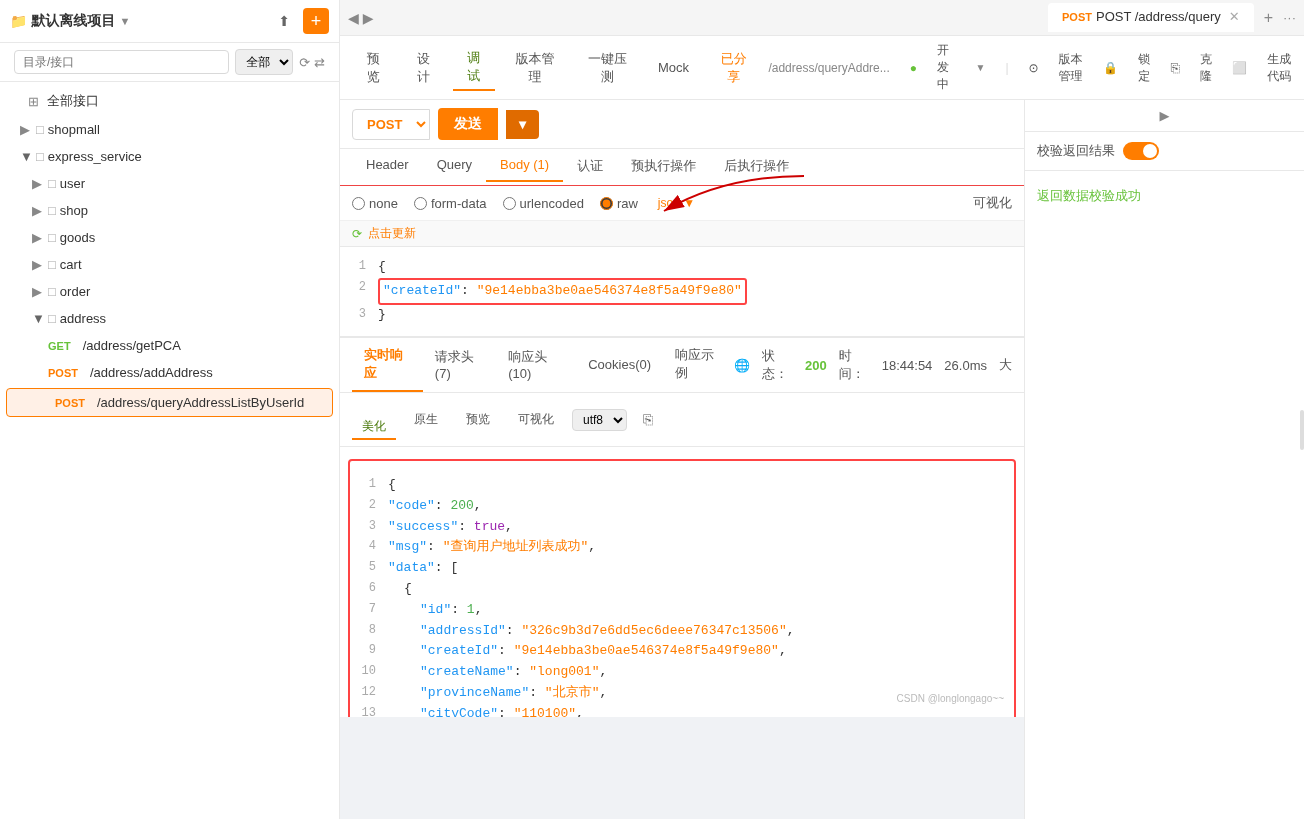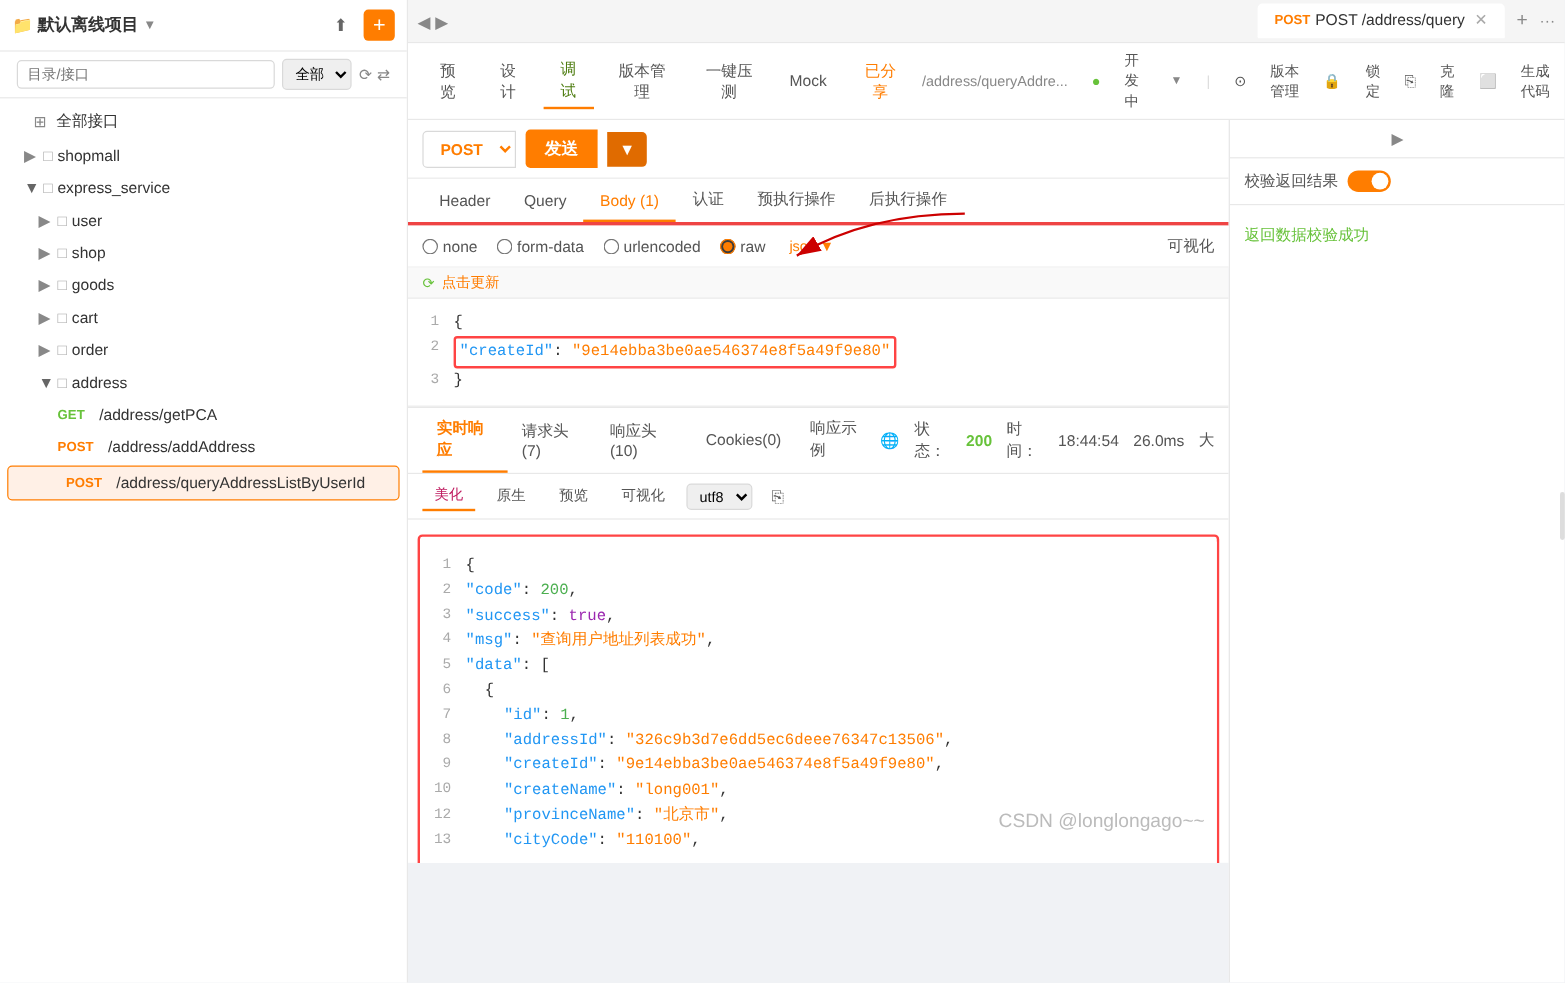--- a/index.html
+++ b/index.html
@@ -49,21 +49,21 @@
     .toolbar-btn.active { color: #4d7c0f; border-bottom: 2px solid #ff7d00; }
 
     
     .url-bar { background: #fff; padding: 8px 12px; display: flex; align-items: center; gap: 8px; border-bottom: 1px solid #e8e8e8; }
     .method-select { border: 1px solid #d9d9d9; border-radius: 4px 0 0 4px; padding: 6px 10px; font-size: 13px; font-weight: bold; color: #ff7d00; background: #fff; outline: none; cursor: pointer; }
     .url-input { flex: 1; border: 1px solid #ff7d00; border-radius: 0 4px 4px 0; padding: 6px 10px; font-size: 13px; outline: none; }
     .send-btn { background: #ff7d00; color: #fff; border: none; border-radius: 4px 0 0 4px; padding: 7px 16px; font-size: 14px; font-weight: bold; cursor: pointer; }
     .send-dropdown { background: #e06b00; color: #fff; border: none; border-radius: 0 4px 4px 0; padding: 7px 10px; cursor: pointer; }
 
     
-    .req-tabs { background: #fff; border-bottom: 3px solid #ef4444; display: flex; align-items: flex-end; padding: 0 12px; }
+    .req-tabs { background: #fff; border-bottom: 1px solid #ef4444; display: flex; align-items: flex-start; padding: 0 12px; }
     .req-tab { padding: 8px 14px; font-size: 13px; color: #555; cursor: pointer; border-bottom: 2px solid transparent; }
     .req-tab.active { color: #ff7d00; border-bottom: 2px solid #ff7d00; }
 
     
     .body-options { background: #fff; padding: 8px 12px; display: flex; align-items: center; gap: 16px; border-bottom: 1px solid #f0f0f0; }
     .radio-group { display: flex; align-items: center; gap: 16px; }
     .radio-item { display: flex; align-items: center; gap: 4px; font-size: 13px; color: #555; cursor: pointer; }
     .radio-item input { cursor: pointer; }
     .visual-btn { margin-left: auto; color: #555; font-size: 13px; cursor: pointer; }
     .code-header { background: #f9f9f9; border-bottom: 1px solid #e8e8e8; padding: 4px 12px; display: flex; align-items: center; gap: 6px; font-size: 12px; color: #888; }
@@ -330,21 +330,21 @@
             <span>🌐</span>
             <span>状态：</span>
             <span class="status-200">200</span>
             <span>时间：</span>
             <span>18:44:54</span>
             <span>26.0ms</span>
             <span>大</span>
           </div>
         </div>
         <div class="resp-toolbar">
-          <button class="resp-tool-btn" style="color:#be185d; border-bottom:2px solid #ff7d00;">美化</button>
+          <button class="resp-tool-btn" style="color:#4d7c0f; border-bottom:2px solid #ff7d00;margin-top:16px;">美化</button>
           <button class="resp-tool-btn">原生</button>
           <button class="resp-tool-btn">预览</button>
           <button class="resp-tool-btn">可视化</button>
           <select class="encoding-select"><option>utf8</option></select>
           <button class="copy-btn">⎘</button>
         </div>
         <div class="response-body">
 
           <div style="margin:4px 8px; border:2px solid #ff4444; border-radius:4px; padding:4px 0;">
             <div class="code-content">
@@ -426,21 +426,21 @@
               <div class="code-line">
                 <span class="line-num">13</span>
                 <span class="line-content" style="padding-left:32px;">
                   <span class="key-str">"cityCode"</span><span class="brace">: </span><span class="val-str">"110100"</span><span class="brace">,</span>
                 </span>
               </div>
 
             </div>
           </div>
 
-          <div style="position:absolute;bottom:25px;right:20px;color:#bbb;font-size:16px;">CSDN @longlongago~~</div>
+          <div style="position:absolute;bottom:13px;right:20px;color:#bbb;font-size:10px;">CSDN @longlongago~~</div>
         </div>
       </div>
     </div>
 
     <div class="right-panel">
 
       <div style="padding:8px; border-bottom:1px solid #e8e8e8; display:flex; align-items:center; justify-content:center;">
         <span style="color:#888;cursor:pointer;">▶</span>
       </div>
 

